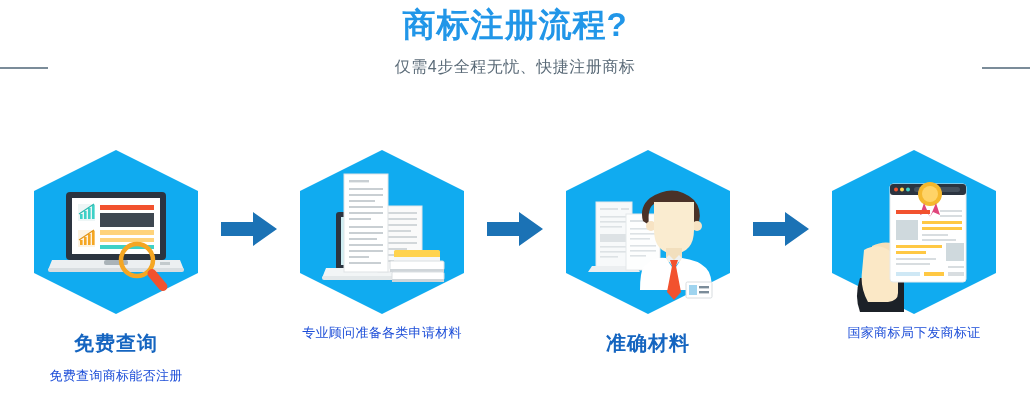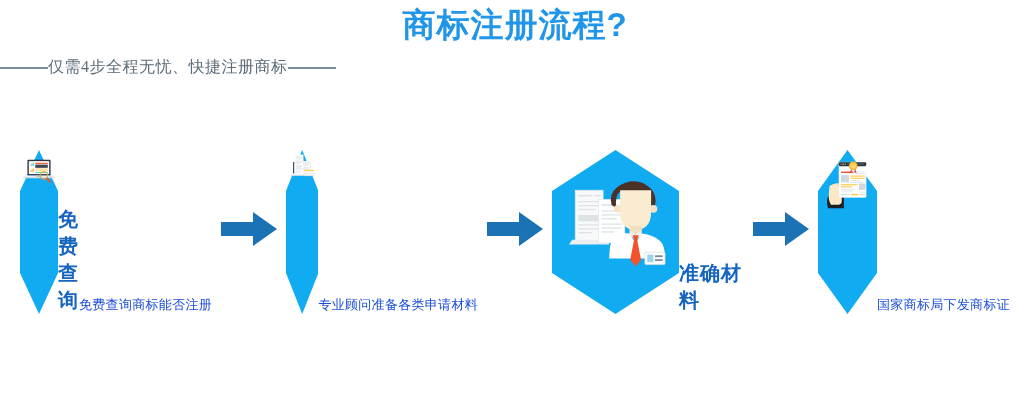--- a/index.html
+++ b/index.html
@@ -25,24 +25,23 @@
     font-size: 33px;
     font-weight: bold;
     color: #2196e8;
     letter-spacing: 1px;
     line-height: 1.25;
     margin: 0;
   }
   .subtitle-row {
     display: flex;
     align-items: center;
-    justify-content: flex-start;
+    justify-content: space-between;
     gap: 0;
     margin-top: 12px;
-    font-family: Liberation Serif, serif;
   }
   .sub-line {
     width: 48px;
     height: 2px;
     background: #7b8c99;
   }
   .subtitle-text {
     font-size: 16px;
     color: #5b6b78;
     letter-spacing: 0.5px;
@@ -55,22 +54,22 @@
     top: 150px;
     left: 0;
     width: 1030px;
     display: flex;
     align-items: flex-start;
     justify-content: center;
   }
   .step {
     width: 192px;
     display: flex;
-    flex-direction: row;
-    align-items: flex-end;
+    flex-direction: column;
+    align-items: center;
   }
   .hex-wrap {
     width: 164px;
     height: 164px;
     position: relative;
   }
   .hex {
     position: absolute;
     inset: 0;
     background: #10abf0;

